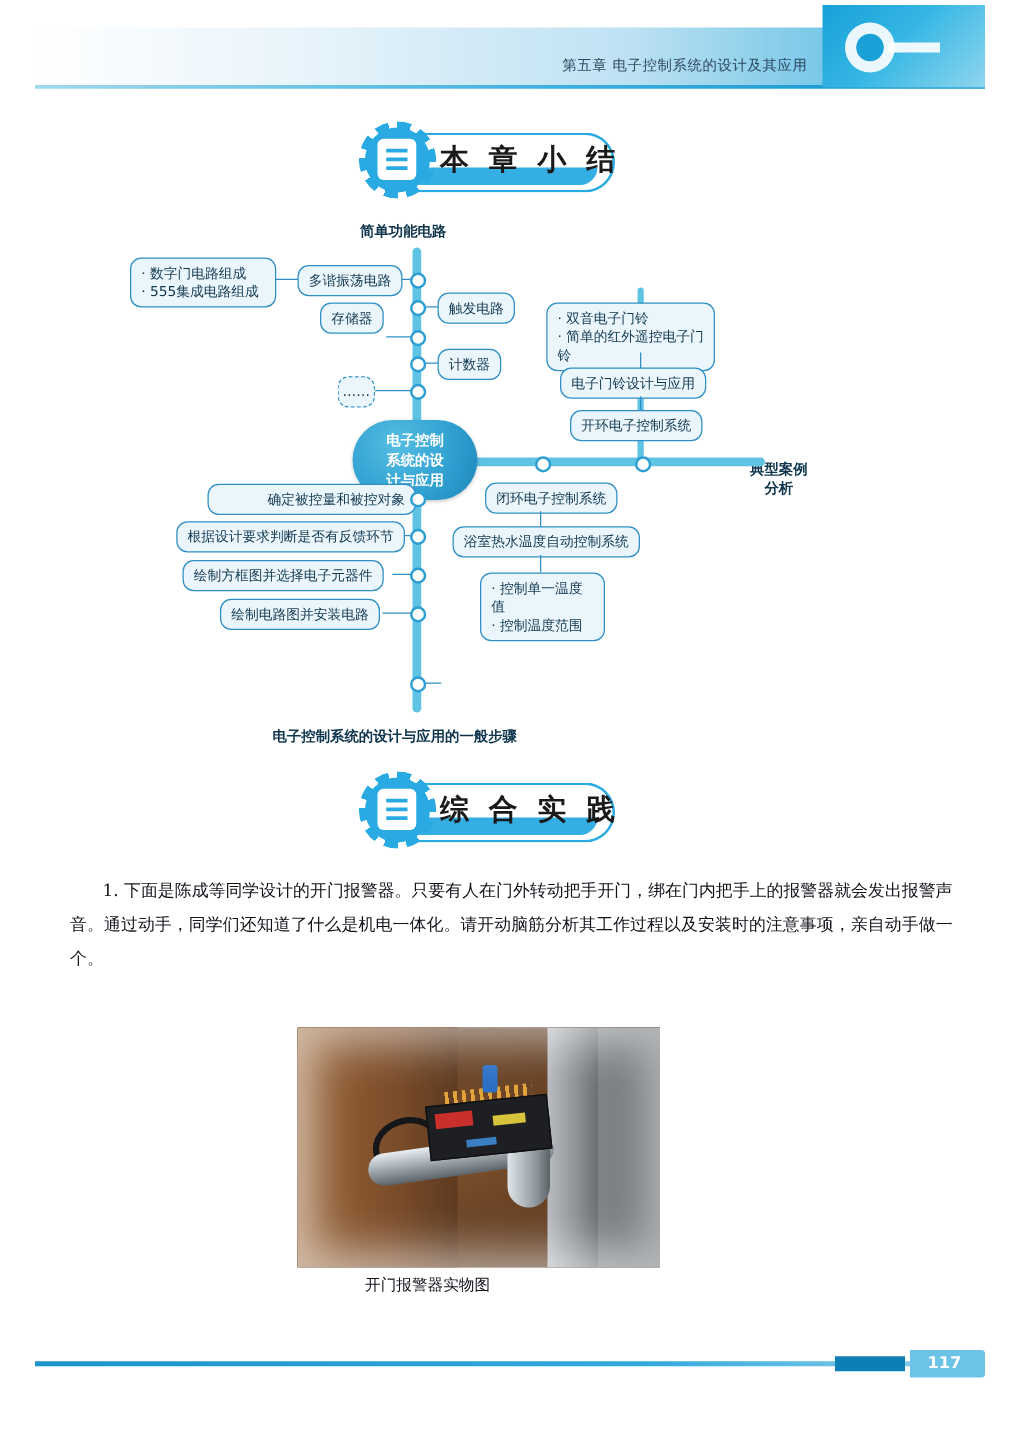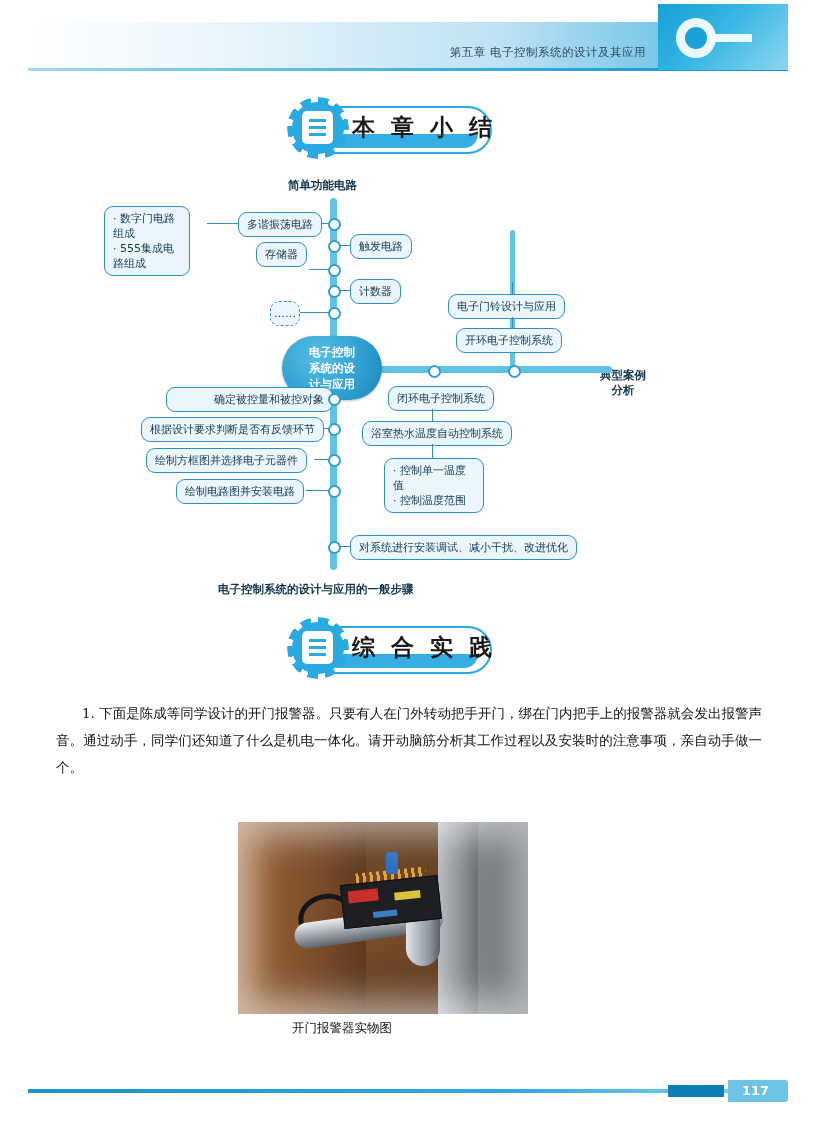--- a/index.html
+++ b/index.html
@@ -246,40 +246,41 @@
   <div class="trunk" style="left:330px;top:28px;width:7px;height:372px;"></div>
   <div class="trunk" style="left:330px;top:196px;width:282px;height:7px;"></div>
   <div class="trunk" style="left:510px;top:60px;width:5px;height:140px;"></div>
 
   <div class="center-node" style="left:282px;top:166px;">
     电子控制<br>系统的设<br>计与应用
   </div>
 
   <div class="conn" style="left:207px;top:53px;width:32px;height:1px;"></div>
   <div class="conn" style="left:309px;top:53px;width:24px;height:1px;"></div>
-  <div class="node multi" style="left:104px;top:36px;width:86px;">· 数字门电路组成<br>· 555集成电路组成</div>
+  <div class="node multi" style="left:104px;top:36px;width:117px;">· 数字门电路组成<br>· 555集成电路组成</div>
   <div class="node" style="left:238px;top:42px;">多谐振荡电路</div>
   <div class="dot" style="left:328px;top:48px;"></div>
 
   <div class="conn" style="left:339px;top:75px;width:14px;height:1px;"></div>
   <div class="node" style="left:350px;top:64px;">触发电路</div>
   <div class="dot" style="left:328px;top:70px;"></div>
 
   <div class="conn" style="left:309px;top:99px;width:24px;height:1px;"></div>
   <div class="node" style="left:256px;top:72px;">存储器</div>
   <div class="dot" style="left:328px;top:94px;"></div>
 
   <div class="conn" style="left:339px;top:120px;width:14px;height:1px;"></div>
   <div class="node" style="left:350px;top:109px;">计数器</div>
   <div class="dot" style="left:328px;top:115px;"></div>
 
   <div class="conn" style="left:299px;top:142px;width:32px;height:1px;"></div>
   <div class="node" style="left:270px;top:131px;width:30px;padding:4px 0;border-style:dashed;">……</div>
   <div class="dot" style="left:328px;top:137px;"></div>
 
+  <div class="node multi" style="left:437px;top:72px;width:135px;">· 双音电子门铃<br>· 简单的红外遥控电子门铃</div>
   <div class="conn" style="left:512px;top:112px;width:1px;height:14px;"></div>
   <div class="node" style="left:448px;top:124px;">电子门铃设计与应用</div>
   <div class="conn" style="left:512px;top:147px;width:1px;height:13px;"></div>
   <div class="node" style="left:456px;top:158px;">开环电子控制系统</div>
   <div class="dot" style="left:508px;top:195px;"></div>
   <div class="dot" style="left:428px;top:195px;"></div>
 
   <div class="node" style="left:388px;top:216px;">闭环电子控制系统</div>
   <div class="conn" style="left:432px;top:239px;width:1px;height:13px;"></div>
   <div class="node" style="left:362px;top:251px;">浴室热水温度自动控制系统</div>
@@ -296,21 +297,20 @@
 
   <div class="conn" style="left:314px;top:289px;width:20px;height:1px;"></div>
   <div class="node" style="left:146px;top:278px;">绘制方框图并选择电子元器件</div>
   <div class="dot" style="left:328px;top:284px;"></div>
 
   <div class="conn" style="left:306px;top:320px;width:28px;height:1px;"></div>
   <div class="node" style="left:176px;top:309px;">绘制电路图并安装电路</div>
   <div class="dot" style="left:328px;top:315px;"></div>
 
   <div class="conn" style="left:339px;top:376px;width:14px;height:1px;"></div>
-  <div class="node" style="left:350px;top:365px;">对系统进行安装调试、减小干扰、改进优化</div>
   <div class="dot" style="left:328px;top:371px;"></div>
 </div>
 
 <div class="banner" style="left:290px;top:620px;">
   <div class="swoosh"></div>
   <div class="swoosh-fill"></div>
   <div class="gear">
     <div class="teeth"></div>
     <div class="outer"></div>
     <div class="inner"></div>

